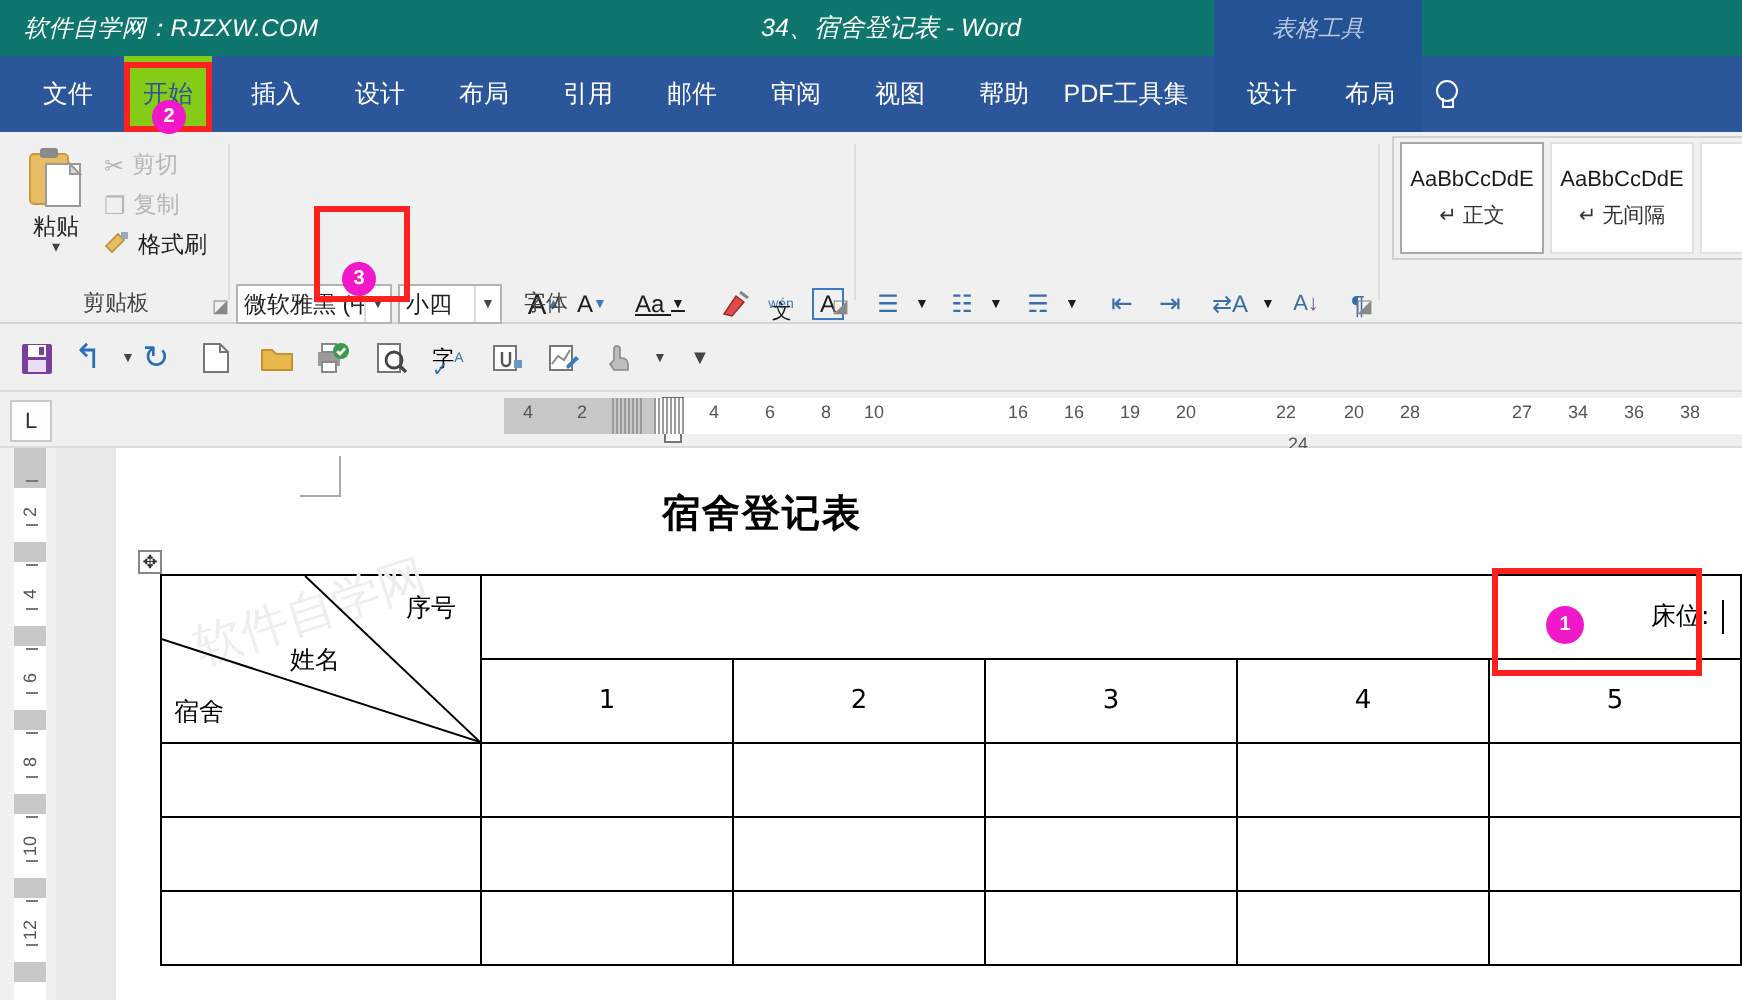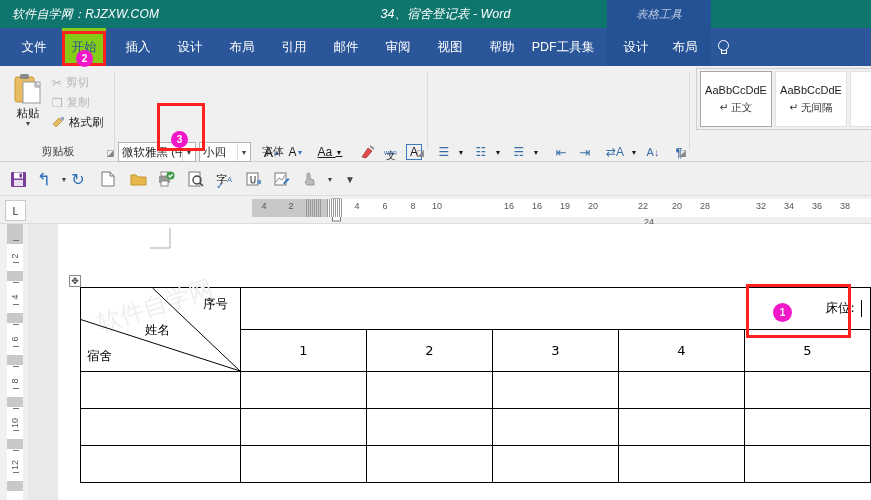--- a/index.html
+++ b/index.html
@@ -520,21 +520,21 @@
         <div class="hr-num" style="left: 429px;">10</div>
         <div class="hr-num" style="left: 501px;">16</div>
         <div class="hr-num" style="left: 529px;">16</div>
         <div class="hr-num" style="left: 557px;">19</div>
         <div class="hr-num" style="left: 585px;">20</div>
         <div class="hr-num" style="left: 635px;">22</div>
         <div class="hr-num" style="left: 641px; margin-top: 16px;">24</div>
         <div class="hr-num" style="left: 669px;">20</div>
         <div class="hr-num" style="left: 697px;">28</div>
         <div class="hr-num" style="left: 725px; margin-top: 28px;">30</div>
-        <div class="hr-num" style="left: 753px;">32</div>
+        <div class="hr-num" style="left: 753px;">27</div>
         <div class="hr-num" style="left: 781px;">34</div>
         <div class="hr-num" style="left: 809px;">36</div>
         <div class="hr-num" style="left: 837px;">38</div>
       </div>
     <div class="indent-marker">
       <svg width="11" height="24" viewBox="0 0 11 24">
         <path d="M0.5 1 L10.5 1 L5.5 8 Z" fill="#ffffff" stroke="#6a6a6a" stroke-width=".9"></path>
         <path d="M5.5 9 L10.5 16 L0.5 16 Z" fill="#ffffff" stroke="#6a6a6a" stroke-width=".9"></path>
         <rect x="1.5" y="17" width="8" height="6" fill="#ffffff" stroke="#6a6a6a" stroke-width=".9"></rect>
       </svg>
@@ -577,20 +577,21 @@
 
   <div class="doc-area">
     <div class="page">
 
       <div class="margin-mark" style="left:92px; top:4px;">
         <svg width="26" height="26" viewBox="0 0 26 26">
           <path d="M0 20 L20 20 L20 0" fill="none" stroke="#aaaaaa" stroke-width="1"></path>
         </svg>
       </div>
 
+      <div class="doc-heading">宿舍登记表</div>
 
       <div class="tbl-handle">✥</div>
 
       <table class="tbl">
         <tbody>
             <tr>
           <td class="diag-cell" rowspan="2" style="width:160px;">
             <span class="wm">软件自学网</span>
             <svg class="diag-svg" viewBox="0 0 160 84" preserveAspectRatio="none">
               <line x1="0" y1="32" x2="160" y2="84" stroke="#000" stroke-width="1"></line>

